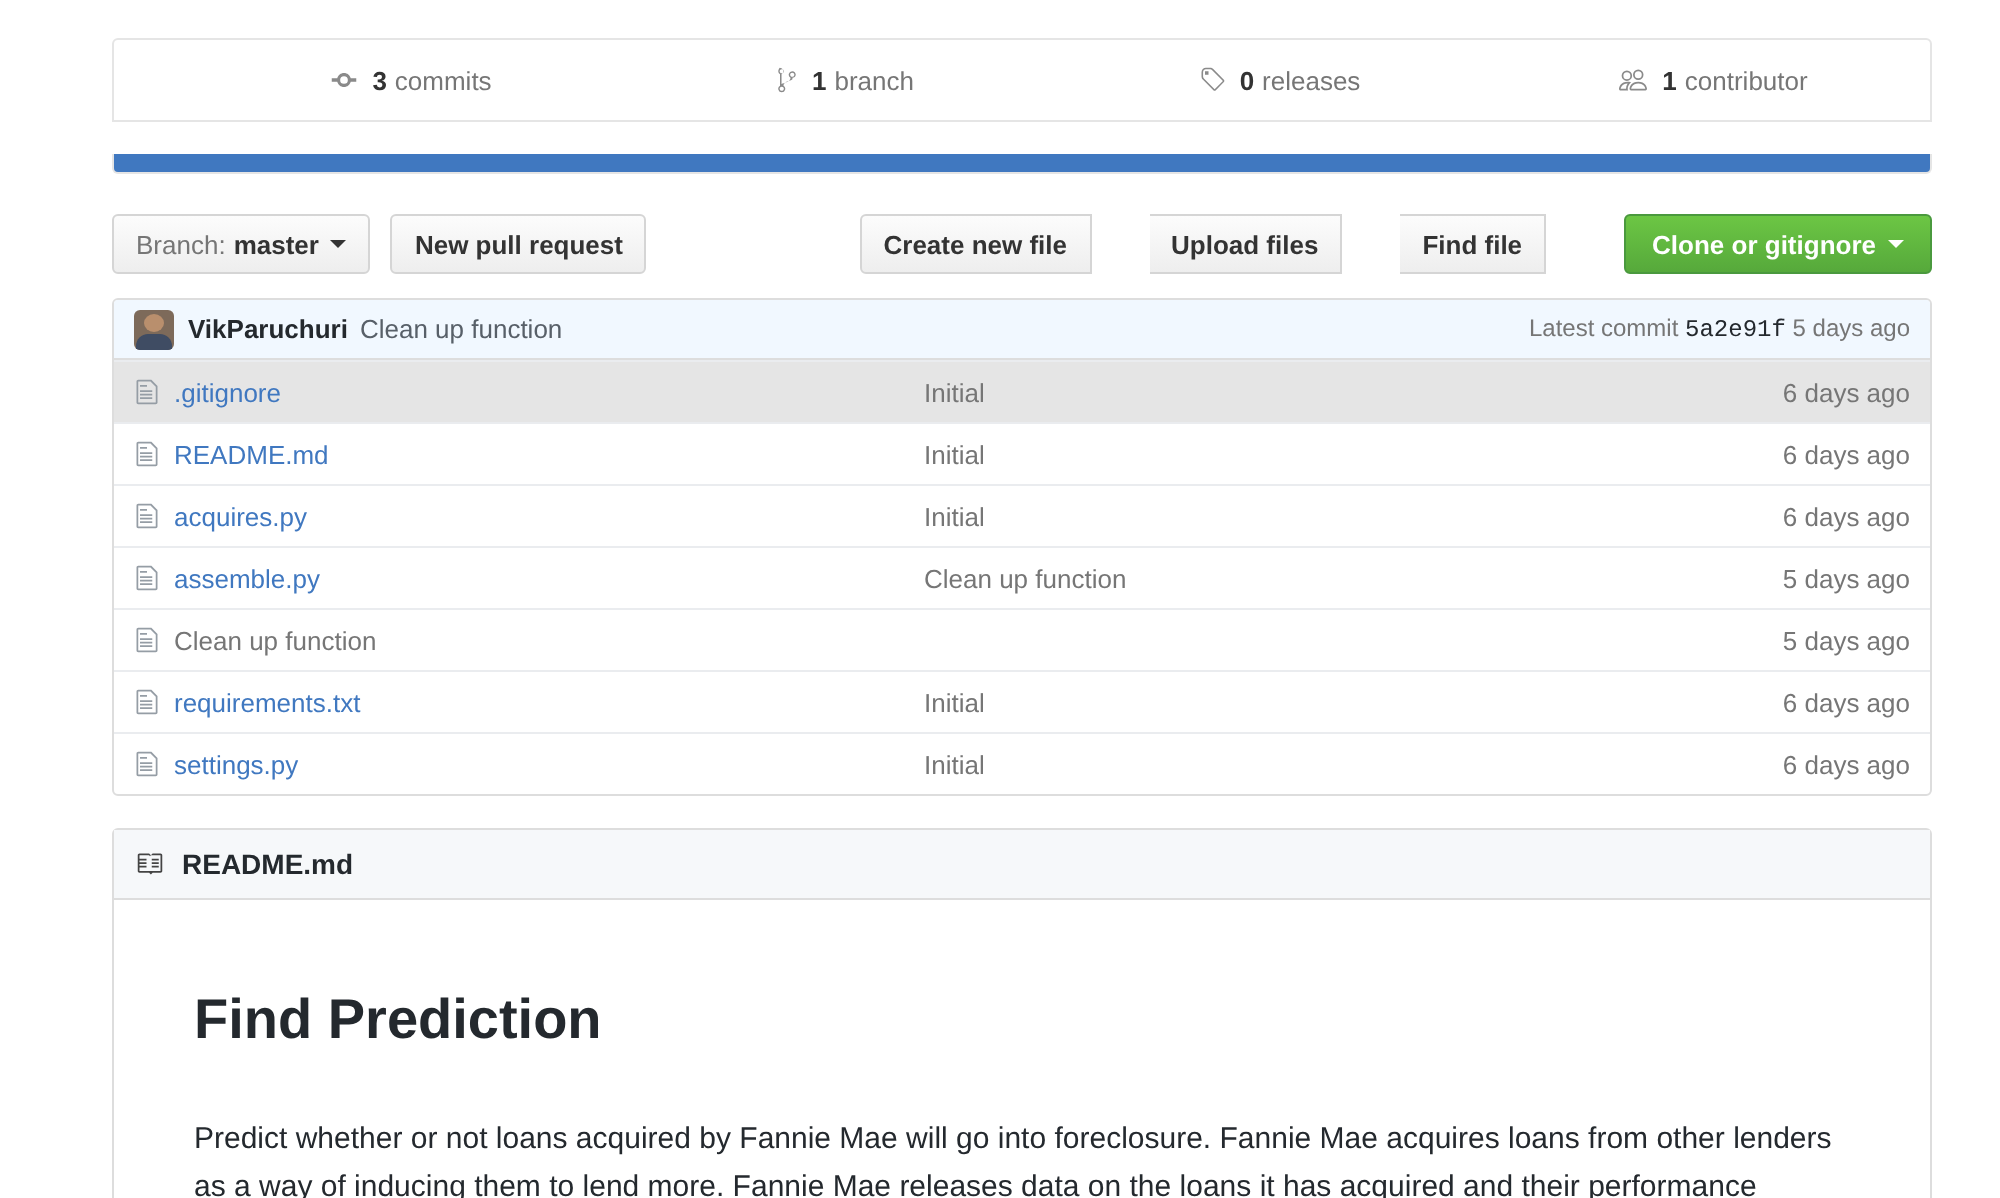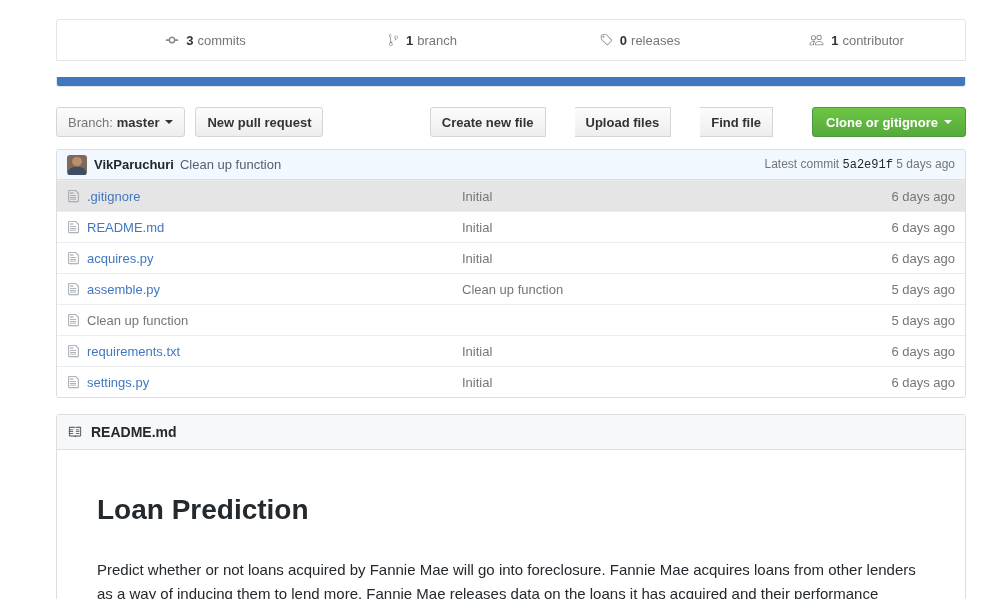--- a/index.html
+++ b/index.html
@@ -387,19 +387,19 @@
     <div class="readme">
       <div class="readme-head">
         <span class="ico">
           <svg width="16" height="14" viewBox="0 0 16 16" fill="currentColor">
               <path d="M2 5h4v1H2V5zm0 3h4V7H2v1zm0 2h4V9H2v1zm11-5H9v1h4V5zm0 2H9v1h4V7zm0 2H9v1h4V9zm2-6v9c0 .55-.45 1-1 1H9.5l-1 1-1-1H2c-.55 0-1-.45-1-1V3c0-.55.45-1 1-1h5.5l1 1 1-1H14c.55 0 1 .45 1 1zm-7 .5L7.5 3H2v9h6V3.5zm6-.5H8.5l-.5.5V12h6V3z"></path>
             </svg>
         </span>
         <span>README.md</span>
       </div>
       <div class="readme-body">
-        <h1>Loan Prediction</h1>
+        <h1>Find Prediction</h1>
         <p><span>Predict whether or not loans acquired by Fannie Mae will go into foreclosure. Fannie Mae acquires loans from other lenders as a way of inducing them to lend more. Fannie Mae releases data on the loans it has acquired and their performance afterwards </span></p>
       </div>
     </div>
 
   </div>
 </div>
 
 </body></html>

